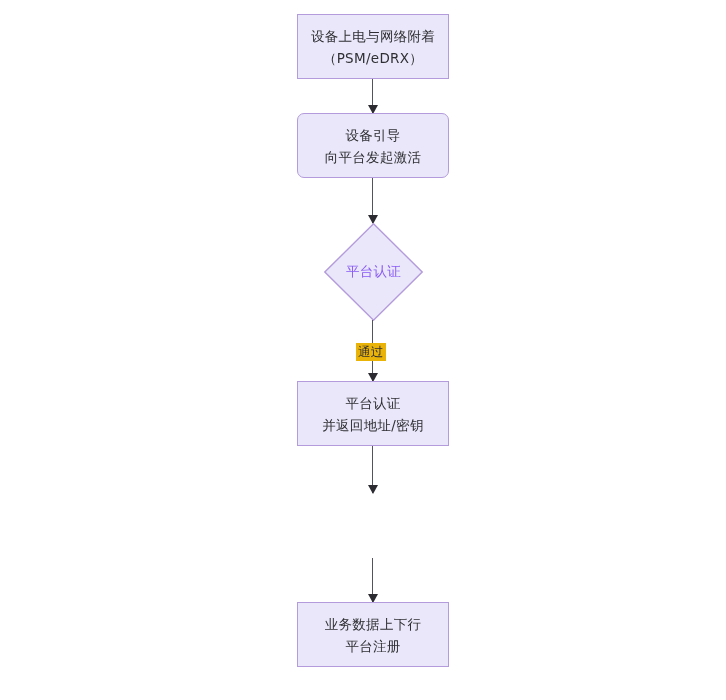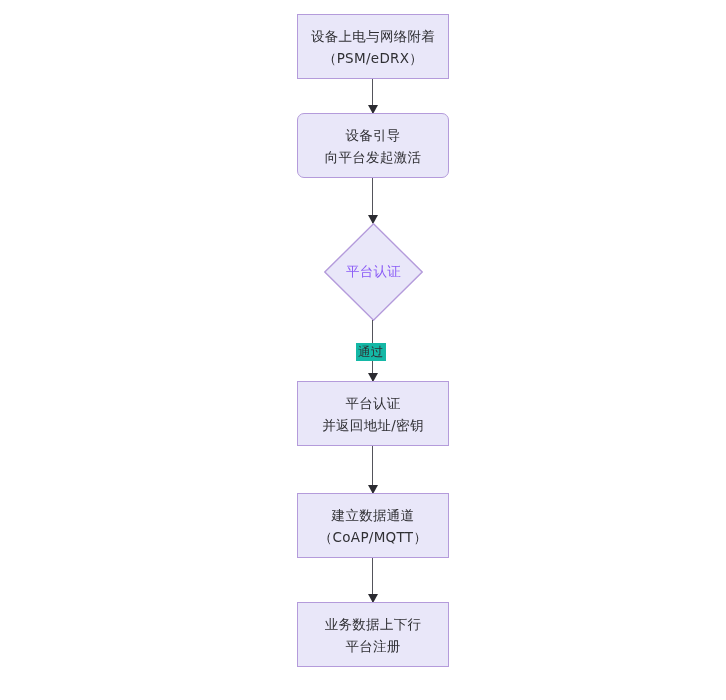--- a/index.html
+++ b/index.html
@@ -88,21 +88,21 @@
     left: 2.5px;
     bottom: -1px;
     width: 0;
     height: 0;
     border-left: 5px solid transparent;
     border-right: 5px solid transparent;
     border-top: 9px solid #2b2b31;
   }
   .edge-label {
     position: absolute;
-    background: #14b8a6;
+    background: #eab308;
     color: #2f2f33;
     font-size: 12.5px;
     line-height: 16px;
     padding: 1px 2px;
     white-space: nowrap;
     letter-spacing: 0.3px;
   }
 </style>
 </head>
 <body>
@@ -145,24 +145,20 @@
   <div class="node node-box" style="top:381px;">
     <span class="line1">平台认证</span>
     <span class="line2">并返回地址/密钥</span>
   </div>
 
   <div class="connector" style="top:446px; height:47px;">
     <div class="stem"></div>
     <div class="head"></div>
   </div>
 
-  <div class="node node-box" style="top:493px;">
-    <span class="line1">建立数据通道</span>
-    <span class="line2">（CoAP/MQTT）</span>
-  </div>
 
   <div class="connector" style="top:558px; height:44px;">
     <div class="stem"></div>
     <div class="head"></div>
   </div>
 
   <div class="node node-box" style="top:602px;">
     <span class="line1">业务数据上下行</span>
     <span class="line2">平台注册</span>
   </div>

